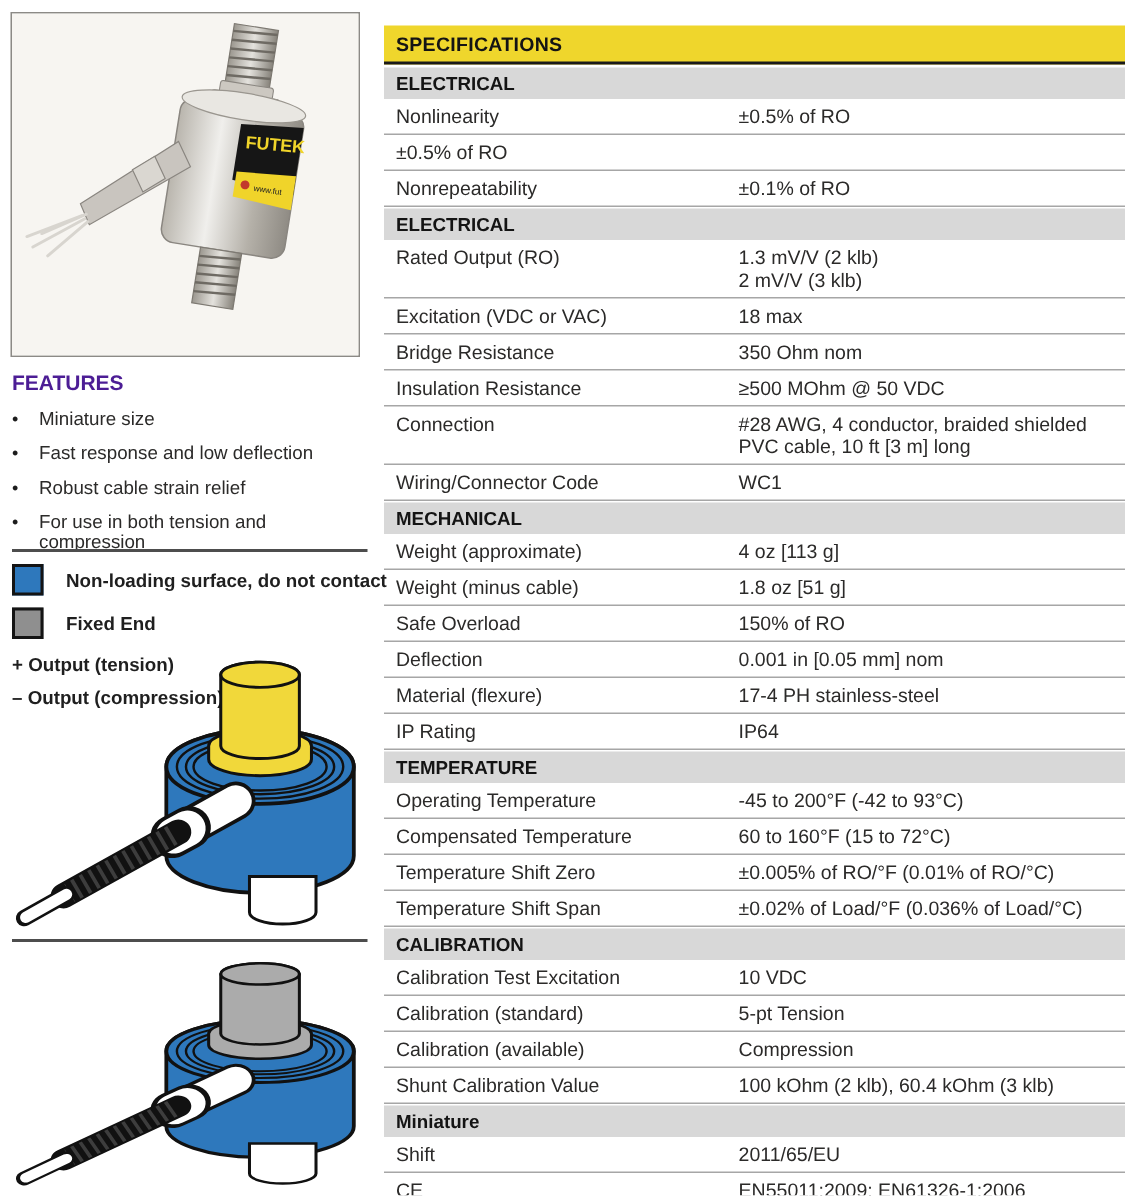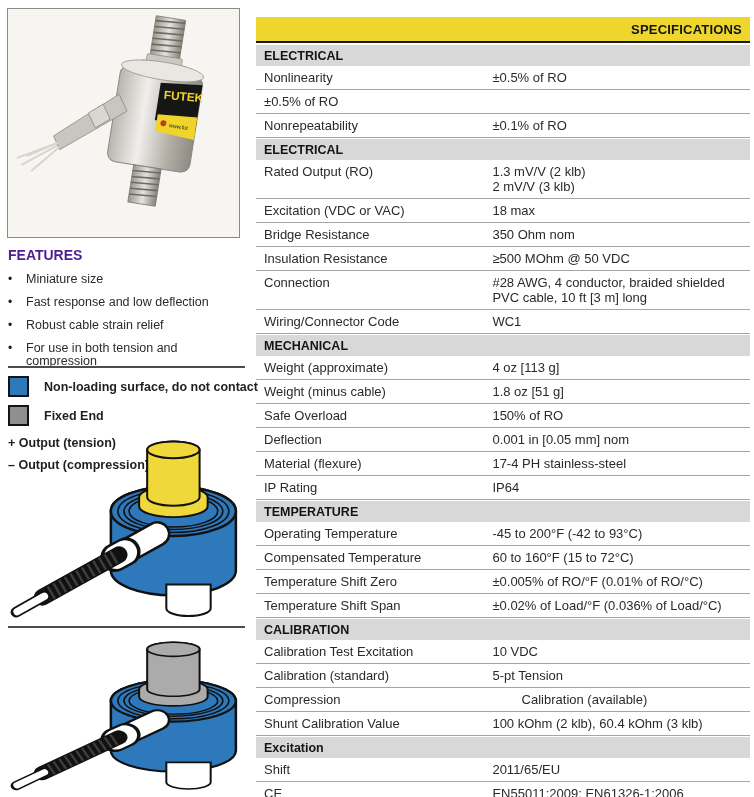--- a/index.html
+++ b/index.html
@@ -35,21 +35,21 @@
   .diagram-2 { left:0; top:636px; width:252px; height:158px; }
   .diagram svg { display:block; width:100%; height:100%; }
   .post-1 { fill:var(--post1,#f1d83a); }
   .post-2 { fill:var(--post2,#ababab); }
   .body-blue { fill:var(--legend-blue,#2e78bc); }
 
   
   .spec-table { position:absolute; left:256px; top:17px; width:494px; }
   .spec-title { background:var(--spec-title-bg,#efd62c); color:#141414; font-weight:bold;
     font-size:13px; letter-spacing:.2px; padding:5px 8px 4px 8px;
-    border-bottom:2px solid #1a1a1a; margin-bottom:2px;text-align:right; }
+    border-bottom:2px solid #1a1a1a; margin-bottom:2px; }
   .sec-header { background:#d8d8d8; font-weight:bold; font-size:12.5px; color:#141414;
     padding:4px 8px 3px 8px; margin-top:1px; }
   .row { display:flex; border-bottom:1px solid #a6a6a6; padding:4px 0 4px 8px; }
   .cell { font-size:13px; line-height:15px; color:#2b2a29; }
   .lbl { flex:0 0 47%; padding-right:6px; }
   .val { flex:1; white-space:pre-line; padding-right:4px; }
 </style>
 </head>
 <body>
 
@@ -290,28 +290,28 @@
         <div class="sec-header">CALIBRATION</div>
         <div class="row">
           <div class="cell lbl">Calibration Test Excitation</div>
           <div class="cell val">10 VDC</div>
         </div>
         <div class="row">
           <div class="cell lbl">Calibration (standard)</div>
           <div class="cell val">5-pt Tension</div>
         </div>
         <div class="row">
+          <div class="cell lbl">Calibration (available)</div>
           <div class="cell val">Compression</div>
-          <div class="cell lbl">Calibration (available)</div>
         </div>
         <div class="row">
           <div class="cell lbl">Shunt Calibration Value</div>
           <div class="cell val">100 kOhm (2 klb), 60.4 kOhm (3 klb)</div>
         </div>
-        <div class="sec-header">Excitation</div>
+        <div class="sec-header">Miniature</div>
         <div class="row">
           <div class="cell lbl">Shift</div>
           <div class="cell val">2011/65/EU</div>
         </div>
         <div class="row">
           <div class="cell lbl">CE</div>
           <div class="cell val">EN55011:2009; EN61326-1:2006</div>
         </div>
       </div>
   </div>

